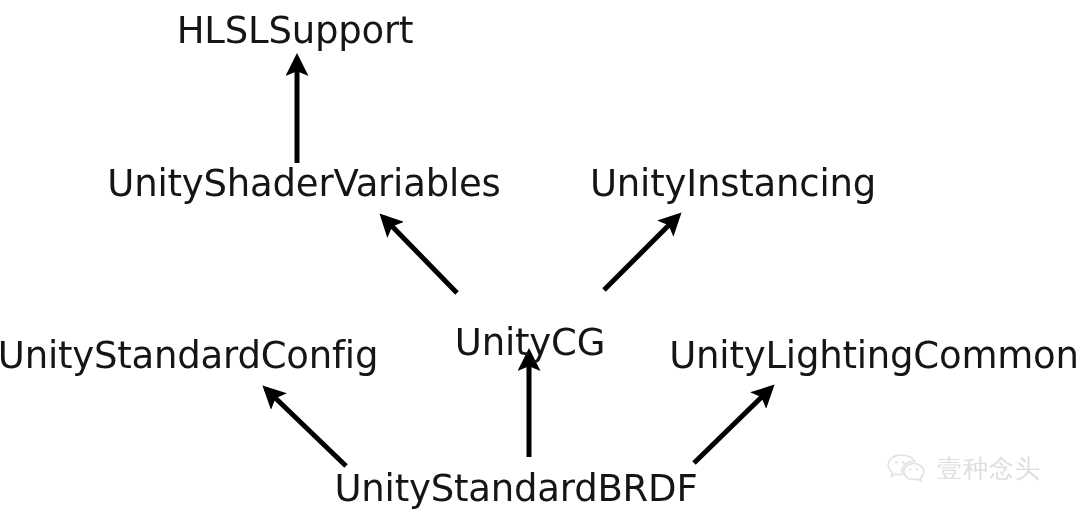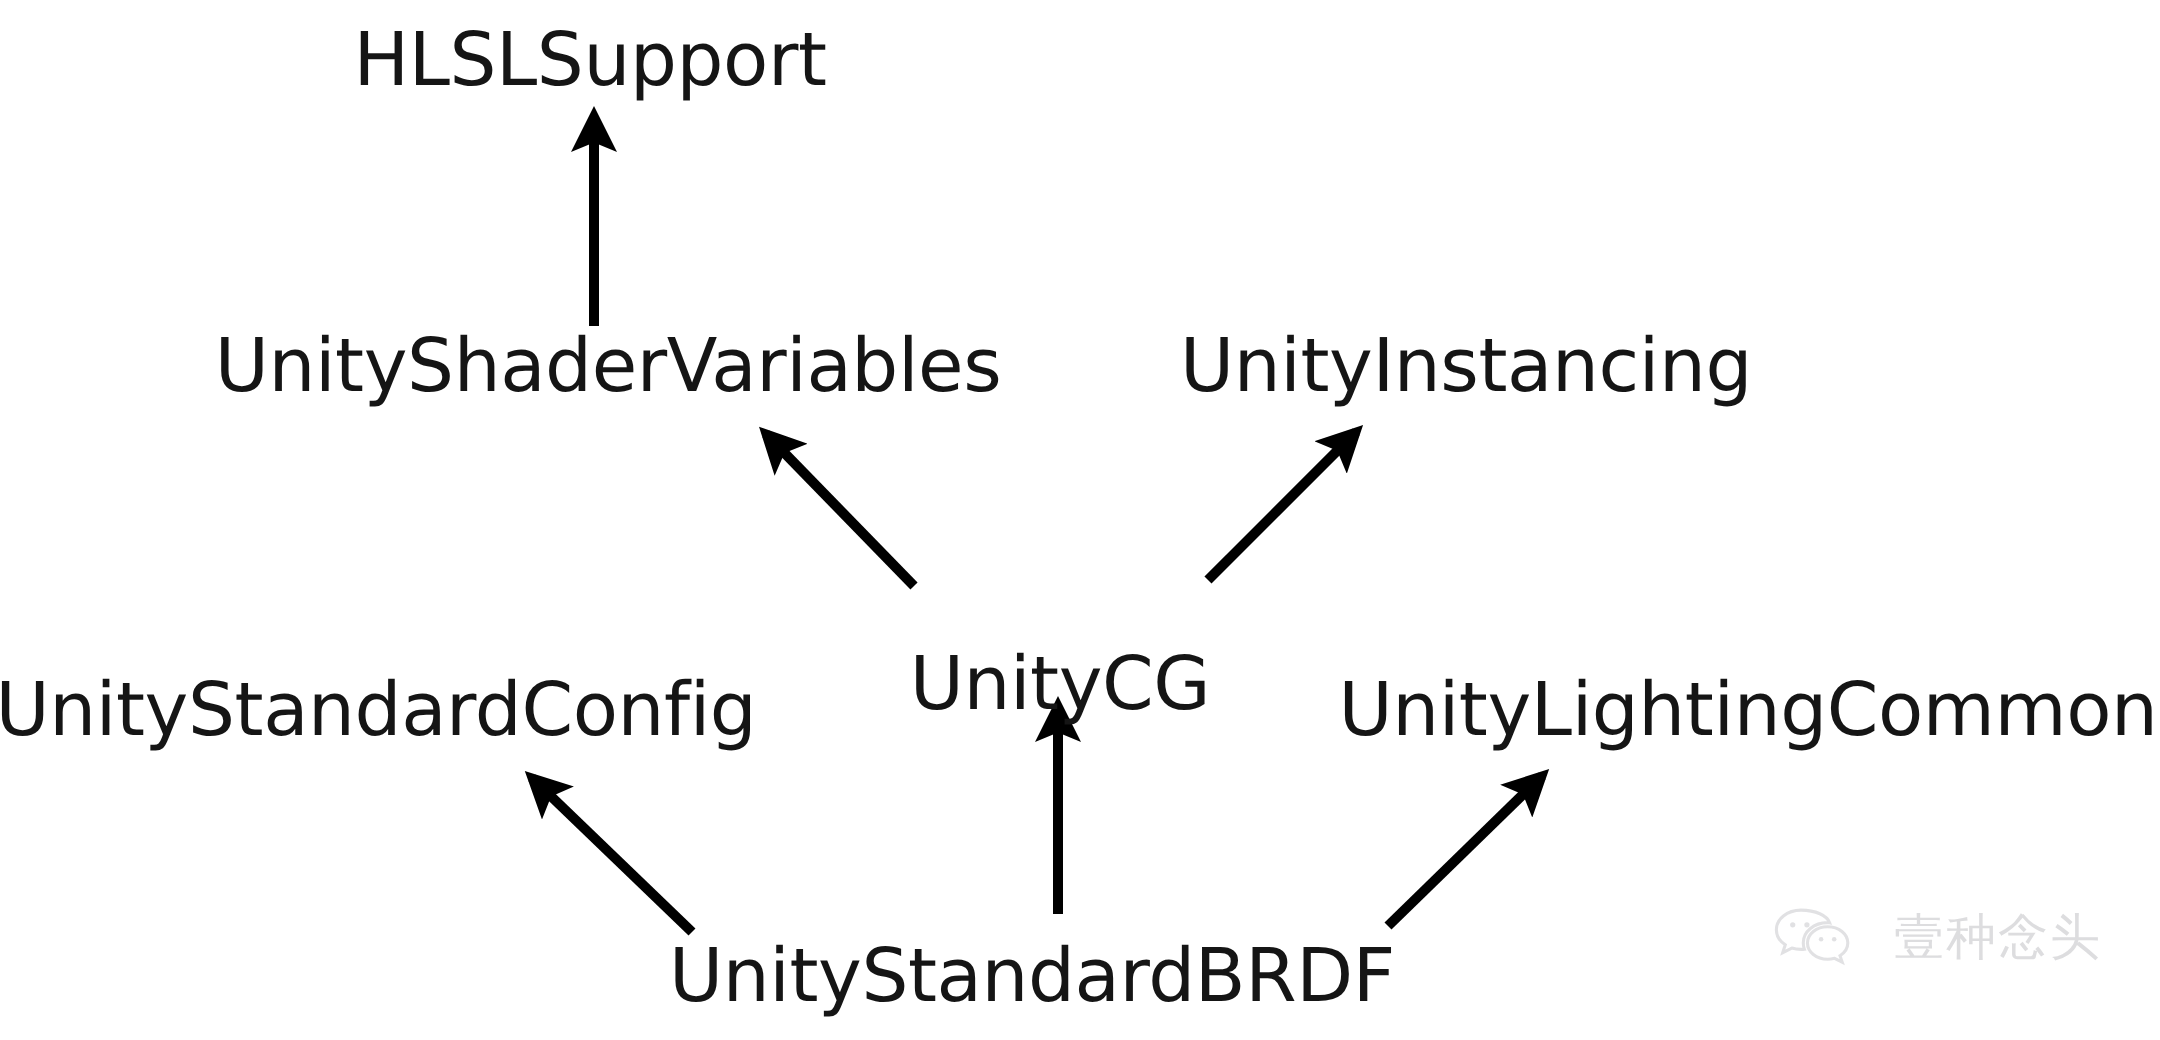--- a/index.html
+++ b/index.html
@@ -48,21 +48,21 @@
   #node-lightingcommon     { left: 874px; top: 355px; font-size: 37px; }
   #node-standardbrdf       { left: 516px; top: 488px; font-size: 37px; }
 
   
   #watermark {
     position: absolute;
     left: 886px;
     top: 452px;
     display: flex;
     align-items: center;
-    gap: 21px;
+    gap: 11px;
     opacity: 0.62;
   }
   #watermark .wm-logo {
     width: 40px;
     height: 33px;
     display: block;
     flex: none;
   }
   #watermark .wm-text {
     font-family: "DejaVu Sans", sans-serif;

